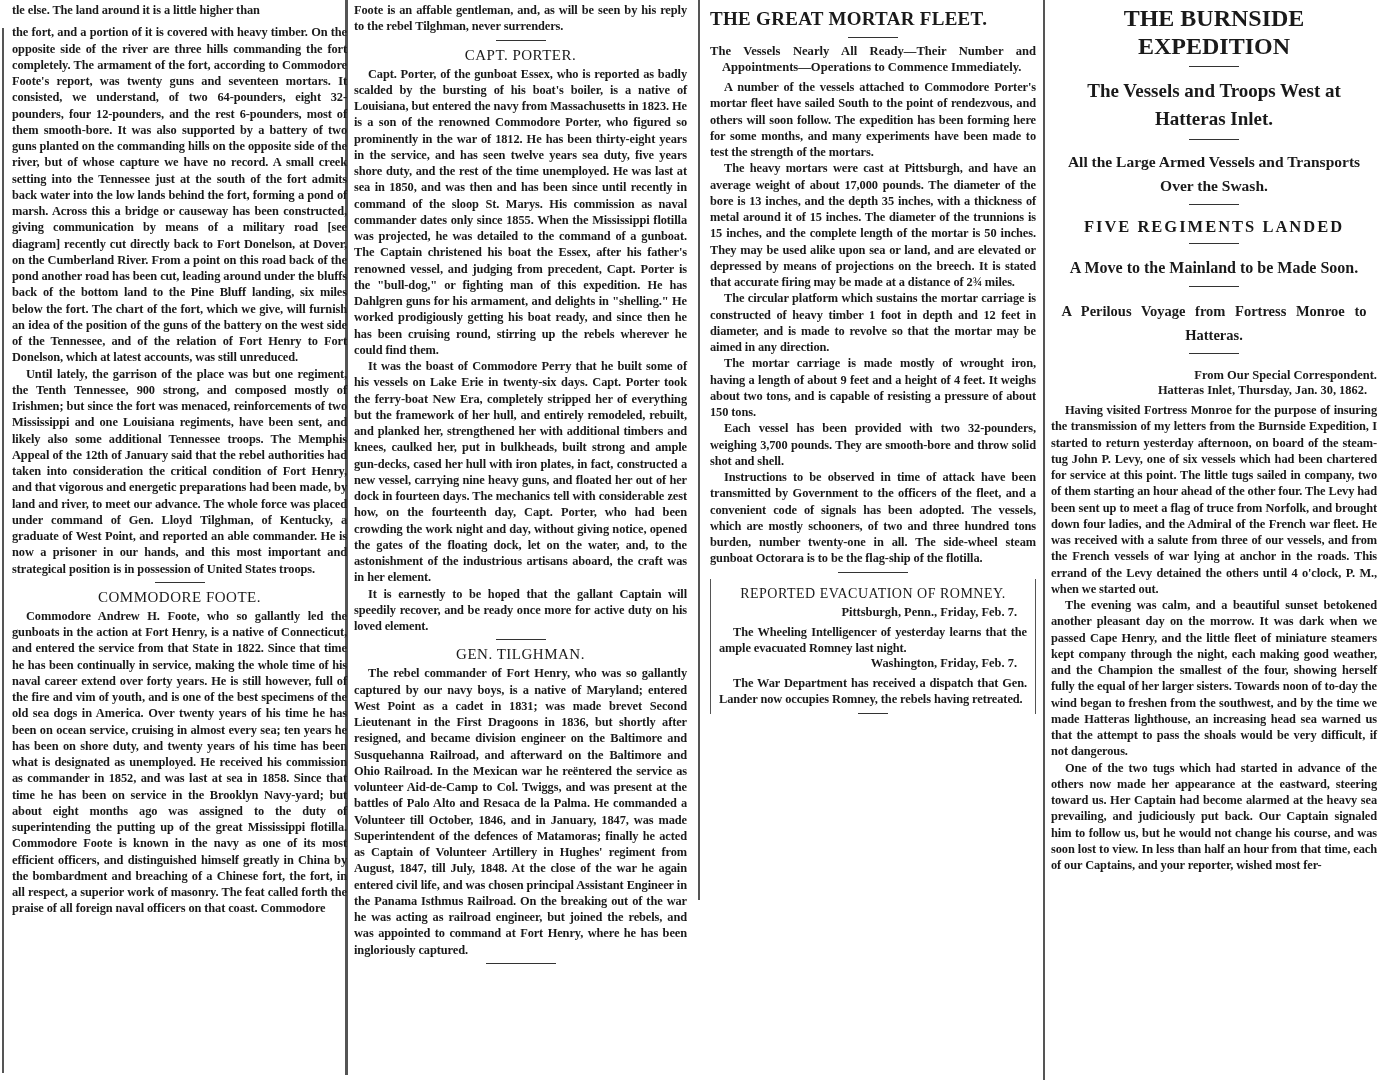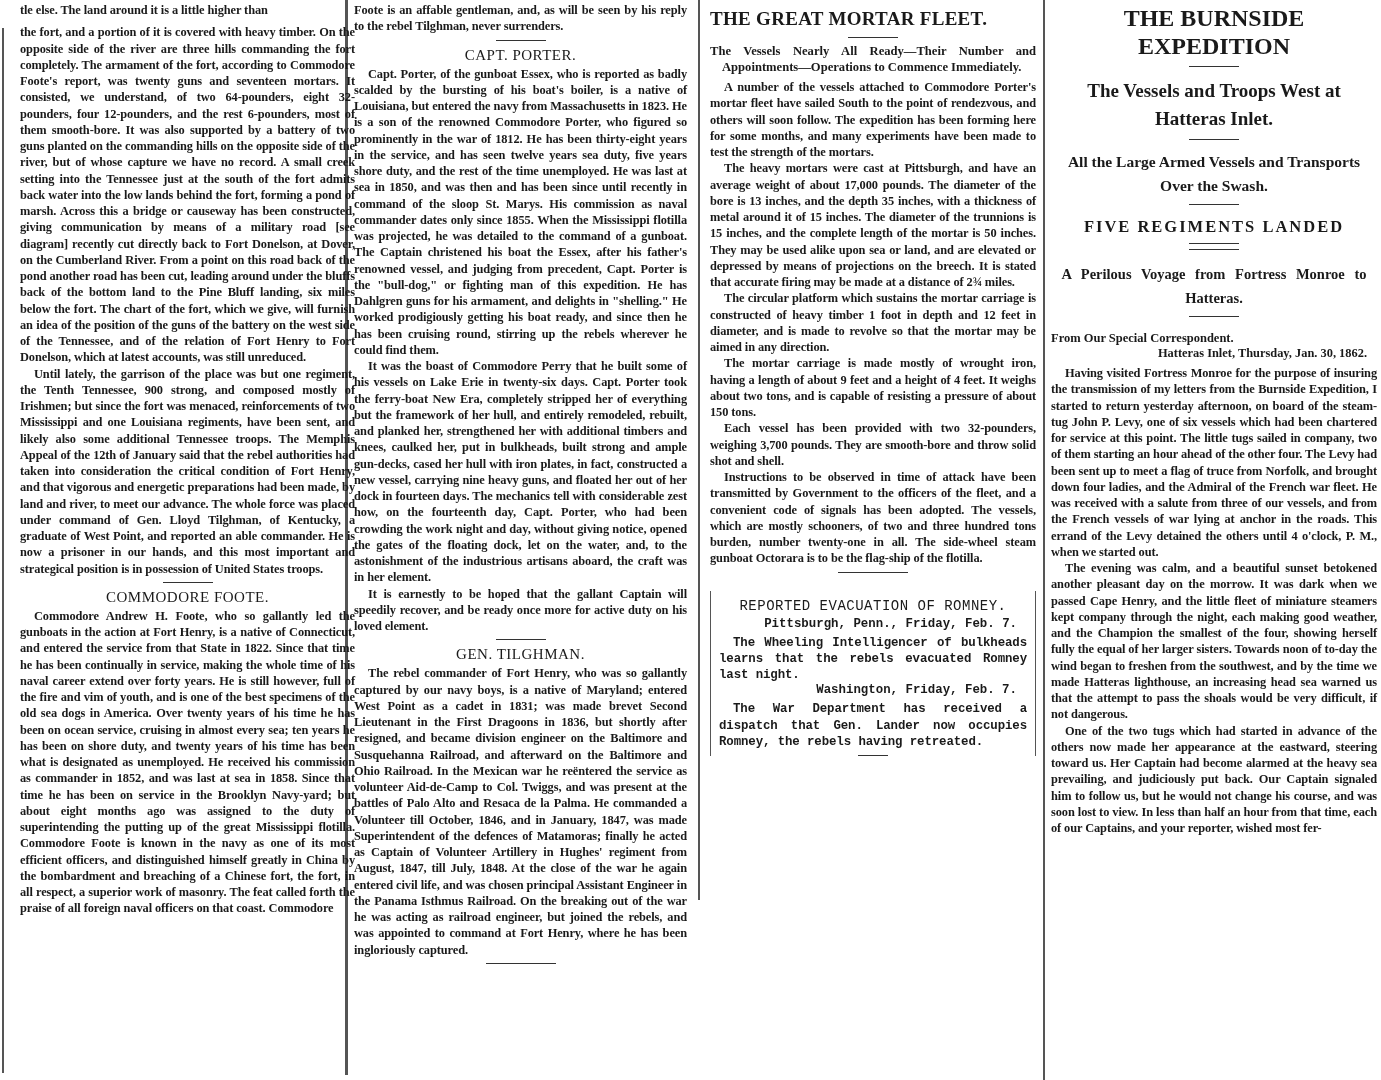--- a/index.html
+++ b/index.html
@@ -7,39 +7,39 @@
          font-family: "Liberation Serif", "DejaVu Serif", serif; color: #1a1a1a; }
   .col { position: absolute; top: 0; box-sizing: border-box; }
   .col p { margin: 0; font-size: 12.4px; line-height: 16.25px; text-align: justify;
            text-indent: 14px; font-weight: bold; letter-spacing: -0.1px; }
   .col p.noindent { text-indent: 0; }
   .rule { width: 50px; height: 0; border-top: 1.5px solid #333; margin: 5px auto 5px auto; }
   .rule.long { width: 70px; }
   .subhead { text-align: center; font-size: 15px; font-weight: normal; letter-spacing: 0.5px;
              margin: 2px 0 2px 0; line-height: 18px; }
   .vline { position: absolute; background: #555; width: 1.5px; }
-  #col1 { left: 20px; width: 335px; }
+  #col1 { left: 12px; width: 335px; }
   #col2 { left: 354px; width: 333px; }
   #col3 { left: 710px; width: 326px; }
   #col4 { left: 1051px; width: 326px; }
   .big-head { font-weight: bold; font-size: 21px; line-height: 26px;
               letter-spacing: 0.3px; margin: 6px 0 4px 0; }
   .deck-l { text-align: justify; font-weight: bold; font-size: 12.6px; line-height: 16px;
             margin: 4px 0 4px 0; padding-left: 12px; text-indent: -12px; }
   .bh4 { text-align: center; font-weight: bold; font-size: 24px; line-height: 28px; margin: 2px 0 6px 0; }
   .deck4a { text-align: center; font-weight: bold; font-size: 19px; line-height: 28px; margin: 10px 0 6px 0; }
   .deck4b { text-align: center; font-weight: bold; font-size: 15.5px; line-height: 24px; margin: 10px 0 6px 0; }
   .deck4c { text-align: center; font-weight: bold; font-size: 16.5px; letter-spacing: 2px;
             font-family: Liberation Serif, serif; margin: 12px 0 6px 0; }
   .deck4d { text-align: center; font-weight: bold; font-size: 16px; line-height: 24px; margin: 12px 0 6px 0; }
   .deck4e { text-align: center; font-weight: bold; font-size: 14.5px; line-height: 24px;
             margin: 12px 0 6px 0; word-spacing: 6px; }
-  .corr { text-align: left; font-size: 12.5px; font-weight: bold; margin: 14px 0 0 0; }
+  .corr { text-align: right; font-size: 12.5px; font-weight: bold; margin: 14px 0 0 0; }
   .dateline { text-align: right; font-size: 12.4px; font-weight: bold; margin: 0 10px 4px 0; }
-  .box { border-left: 1.5px solid #555; border-right: 1.5px solid #555; margin-top: 18px; padding: 4px 8px 0 8px; font-family: Liberation Mono, monospace; }
+  .box { border-left: 1.5px solid #555; border-right: 1.5px solid #555; margin-top: 6px; padding: 4px 8px 0 8px; }
 </style>
 </head>
 <body>
 
 <div class="vline" style="left:2px;top:28px;height:1045px;"></div>
 <div class="vline" style="left:345px;top:0;height:1075px;"></div>
 <div class="vline" style="left:346px;top:0;height:1075px;"></div>
 <div class="vline" style="left:698px;top:0;height:900px;"></div>
 <div class="vline" style="left:1043px;top:0;height:1080px;"></div>
 
@@ -72,36 +72,37 @@
   <p>A number of the vessels attached to Commodore Porter's mortar fleet have sailed South to the point of rendezvous, and others will soon follow. The expedition has been forming here for some months, and many experiments have been made to test the strength of the mortars.</p>
   <p>The heavy mortars were cast at Pittsburgh, and have an average weight of about 17,000 pounds. The diameter of the bore is 13 inches, and the depth 35 inches, with a thickness of metal around it of 15 inches. The diameter of the trunnions is 15 inches, and the complete length of the mortar is 50 inches. They may be used alike upon sea or land, and are elevated or depressed by means of projections on the breech. It is stated that accurate firing may be made at a distance of 2¾ miles.</p>
   <p>The circular platform which sustains the mortar carriage is constructed of heavy timber 1 foot in depth and 12 feet in diameter, and is made to revolve so that the mortar may be aimed in any direction.</p>
   <p>The mortar carriage is made mostly of wrought iron, having a length of about 9 feet and a height of 4 feet. It weighs about two tons, and is capable of resisting a pressure of about 150 tons.</p>
   <p>Each vessel has been provided with two 32-pounders, weighing 3,700 pounds. They are smooth-bore and throw solid shot and shell.</p>
   <p>Instructions to be observed in time of attack have been transmitted by Government to the officers of the fleet, and a convenient code of signals has been adopted. The vessels, which are mostly schooners, of two and three hundred tons burden, number twenty-one in all. The side-wheel steam gunboat Octorara is to be the flag-ship of the flotilla.</p>
   <div class="rule long"></div>
   <div class="box">
     <div class="subhead" style="font-size:14px;">REPORTED EVACUATION OF ROMNEY.</div>
     <div class="dateline">Pittsburgh, Penn., Friday, Feb. 7.</div>
-    <p>The Wheeling Intelligencer of bulkheads learns that the rebels evacuated Romney last night.</p>
+    <p>The Wheeling Intelligencer of yesterday learns that the ample evacuated Romney last night.</p>
     <div class="dateline">Washington, Friday, Feb. 7.</div>
     <p>The War Department has received a dispatch that Gen. Lander now occupies Romney, the rebels having retreated.</p>
     <div class="rule" style="width:30px;"></div>
   </div>
 </div>
 
 <div class="col" id="col4" style="top:2px;">
   <div class="bh4">THE BURNSIDE EXPEDITION</div>
   <div class="rule"></div>
   <div class="deck4a">The Vessels and Troops West at Hatteras Inlet.</div>
   <div class="rule"></div>
   <div class="deck4b">All the Large Armed Vessels and Transports Over the Swash.</div>
   <div class="rule"></div>
   <div class="deck4c">FIVE REGIMENTS LANDED</div>
   <div class="rule"></div>
+  <div class="deck4d">A Move to the Mainland to be Made Soon.</div>
   <div class="rule"></div>
   <div class="deck4e">A Perilous Voyage from Fortress Monroe to Hatteras.</div>
   <div class="rule"></div>
   <div class="corr">From Our Special Correspondent.</div>
   <div class="dateline">Hatteras Inlet, Thursday, Jan. 30, 1862.</div>
   <p>Having visited Fortress Monroe for the purpose of insuring the transmission of my letters from the Burnside Expedition, I started to return yesterday afternoon, on board of the steam-tug John P. Levy, one of six vessels which had been chartered for service at this point. The little tugs sailed in company, two of them starting an hour ahead of the other four. The Levy had been sent up to meet a flag of truce from Norfolk, and brought down four ladies, and the Admiral of the French war fleet. He was received with a salute from three of our vessels, and from the French vessels of war lying at anchor in the roads. This errand of the Levy detained the others until 4 o'clock, P. M., when we started out.</p>
   <p>The evening was calm, and a beautiful sunset betokened another pleasant day on the morrow. It was dark when we passed Cape Henry, and the little fleet of miniature steamers kept company through the night, each making good weather, and the Champion the smallest of the four, showing herself fully the equal of her larger sisters. Towards noon of to-day the wind began to freshen from the southwest, and by the time we made Hatteras lighthouse, an increasing head sea warned us that the attempt to pass the shoals would be very difficult, if not dangerous.</p>
   <p>One of the two tugs which had started in advance of the others now made her appearance at the eastward, steering toward us. Her Captain had become alarmed at the heavy sea prevailing, and judiciously put back. Our Captain signaled him to follow us, but he would not change his course, and was soon lost to view. In less than half an hour from that time, each of our Captains, and your reporter, wished most fer-</p>
 </div>
 

